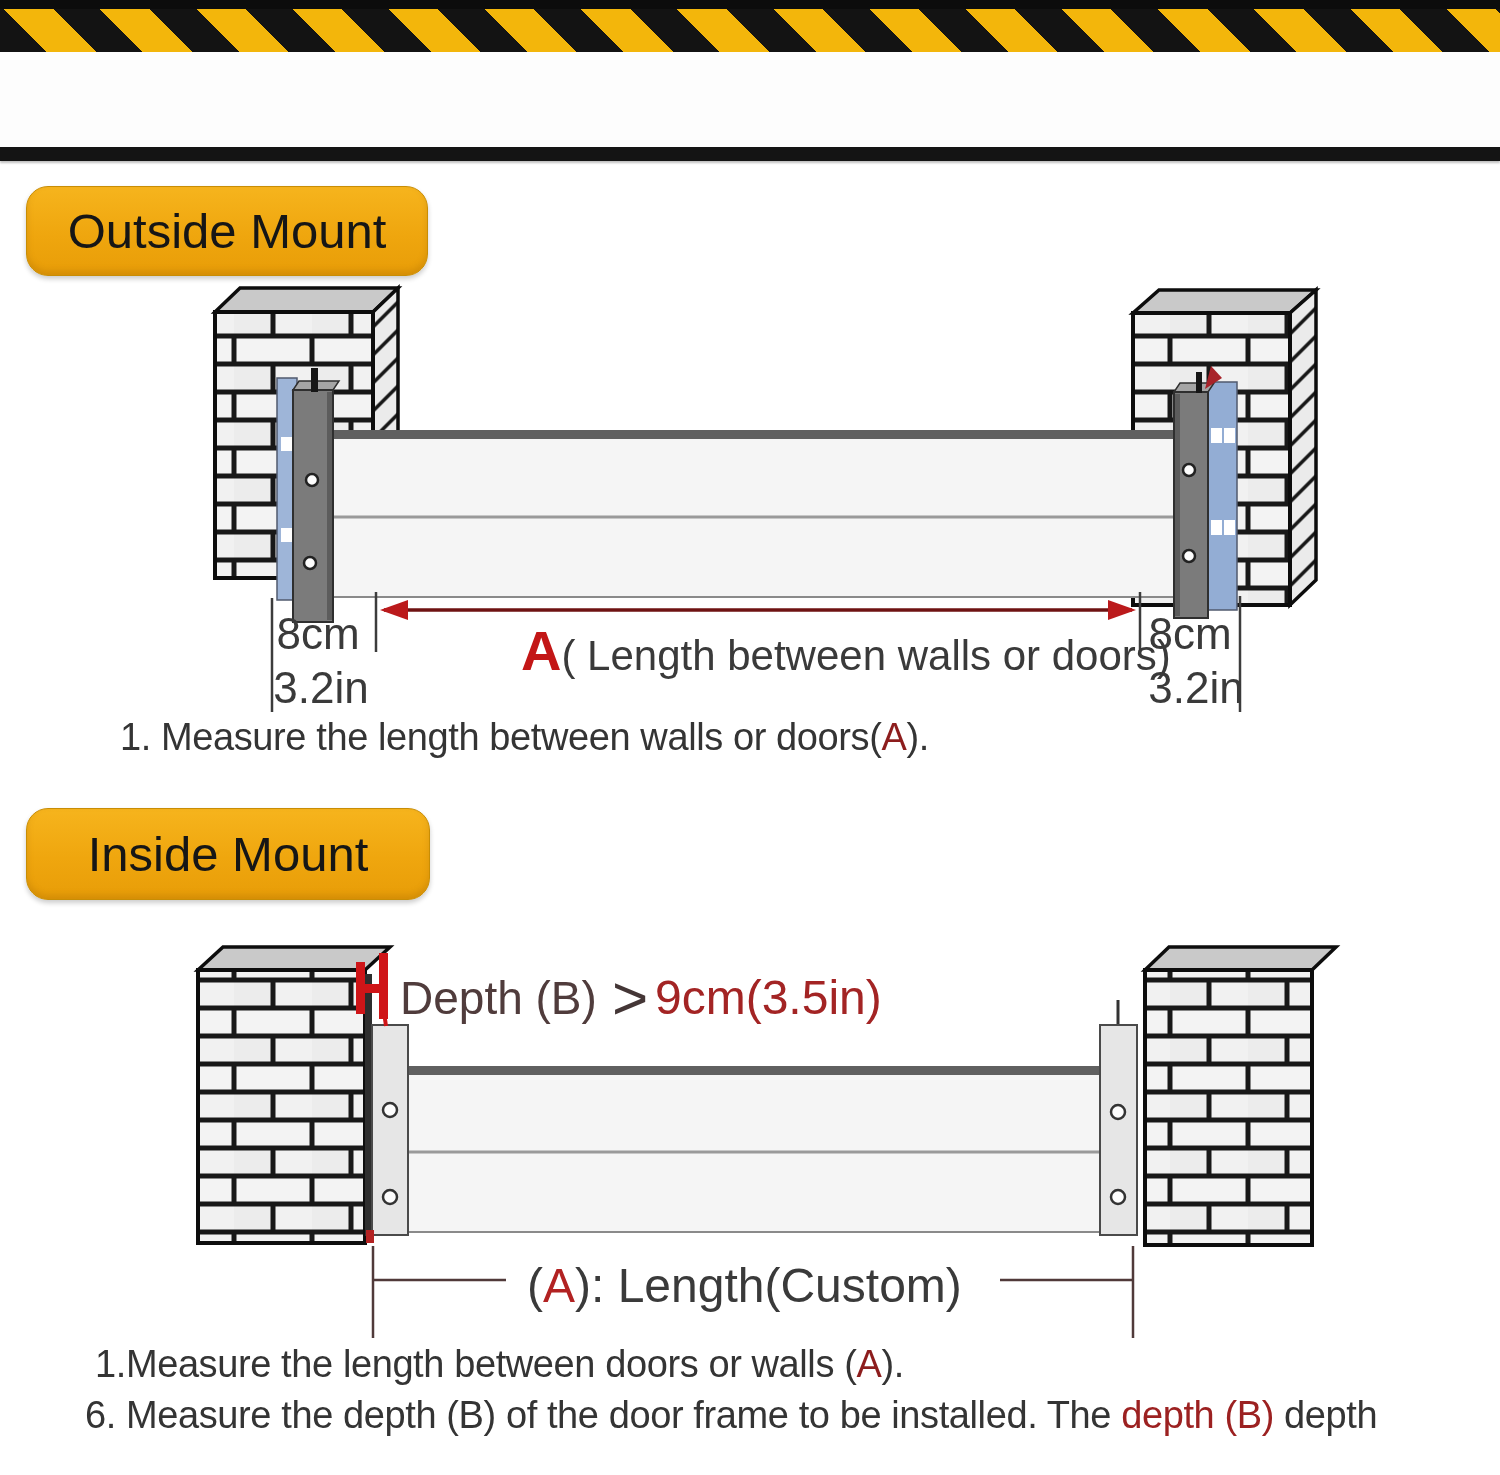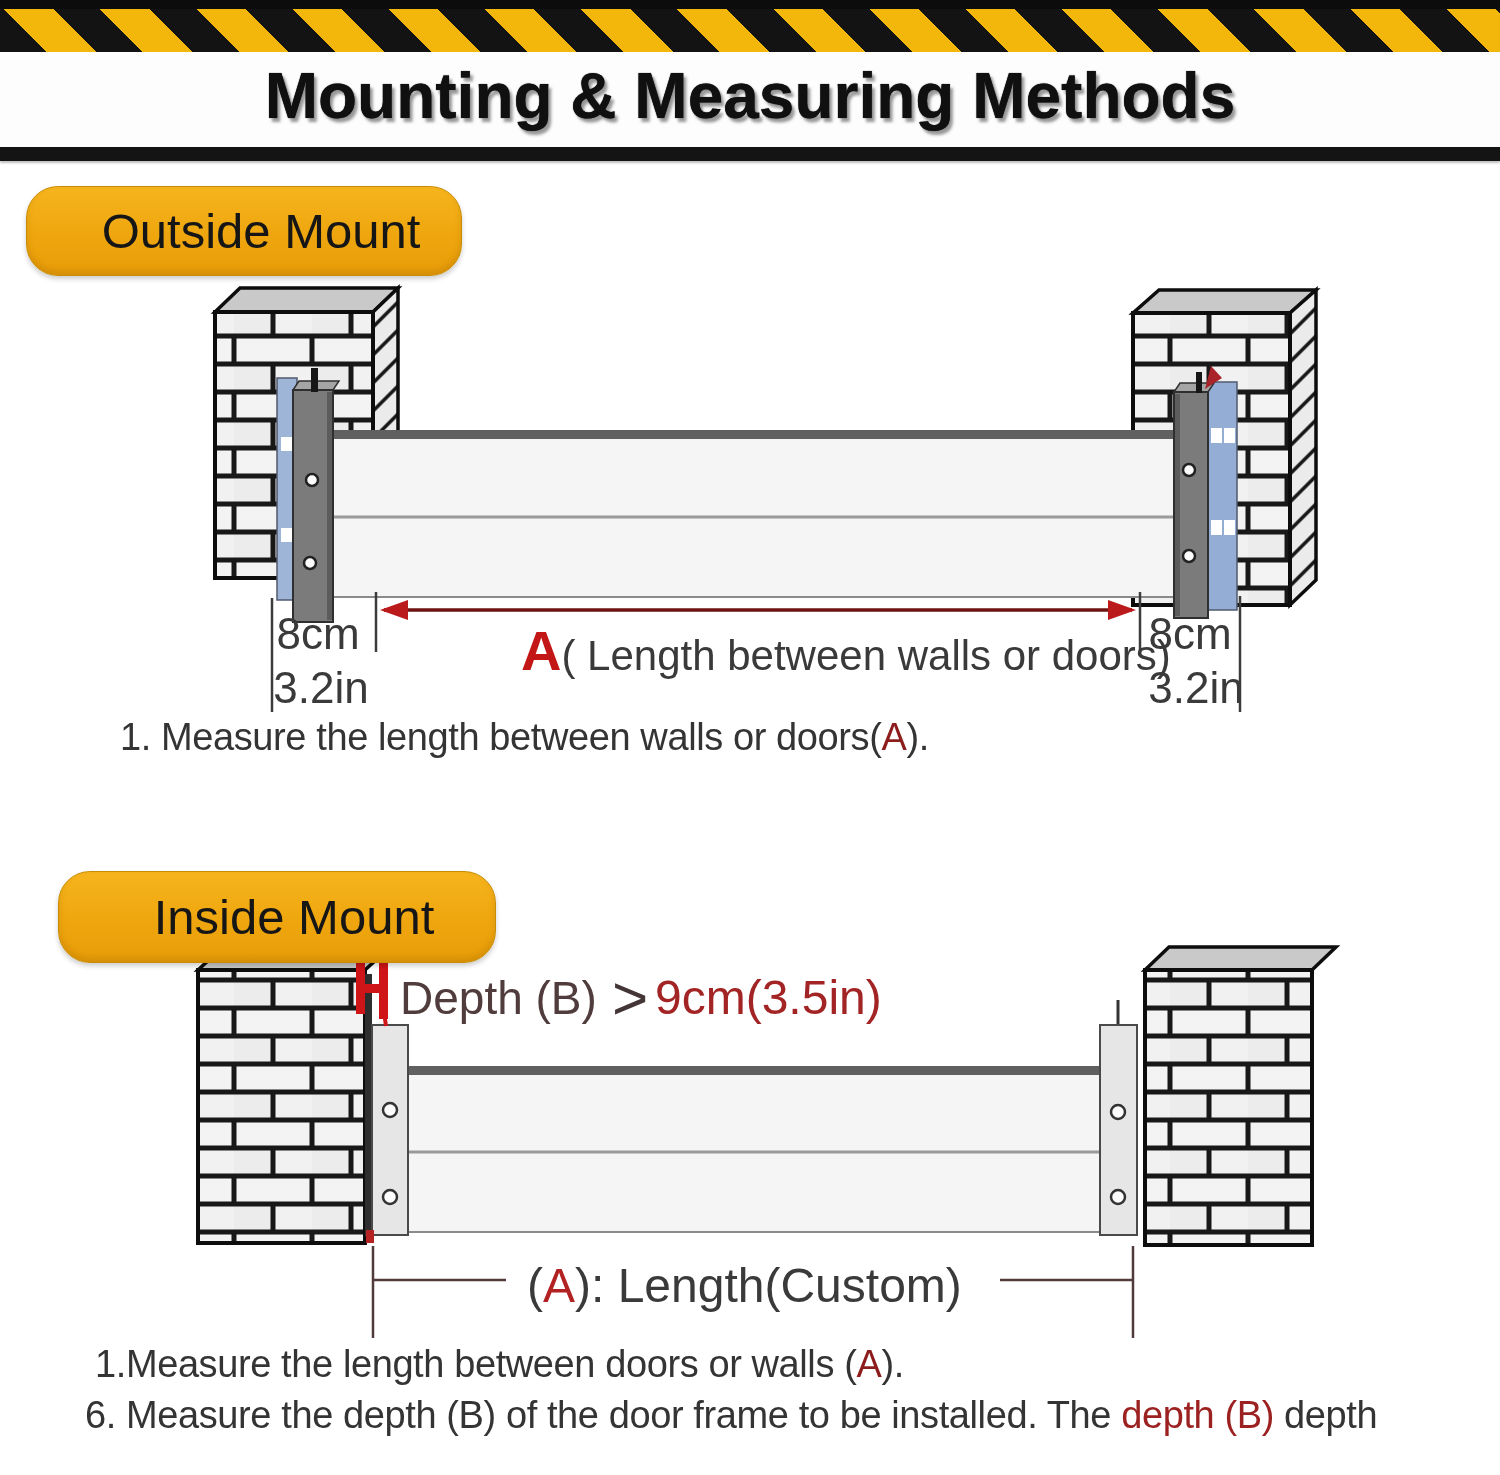--- a/index.html
+++ b/index.html
@@ -11,27 +11,27 @@
           linear-gradient(#0c0c0c,#0c0c0c) top/100% 9px no-repeat,
           repeating-linear-gradient(45deg,#131313 0 33px,#f3b60b 33px 68px);
         box-shadow:0 4px 6px rgba(0,0,0,.35);}
   .title-band{position:absolute;left:0;top:52px;width:1500px;height:96px;background:#fdfdfd;}
   .page-title{position:absolute;left:0;top:46px;width:1500px;height:100px;line-height:100px;
         text-align:center;font-size:64px;font-weight:700;letter-spacing:0px;color:#101010;
         text-shadow:3px 4px 3px rgba(70,70,70,.55), 0 0 1px #000;white-space:nowrap;}
   .title-bar{position:absolute;left:0;top:147px;width:1500px;height:14px;background:#141414;
         box-shadow:0 2px 2px rgba(0,0,0,.25);}
   
-  .pill{position:absolute;left:26px;width:400px;height:88px;border-radius:32px;
+  .pill{position:absolute;left:26px;width:400px;height:88px;border-radius:22px;
         background:linear-gradient(180deg,#f6b41d 0%,#efa60e 55%,#e89d08 100%);
         border:1px solid #c88d05;box-shadow:0 3px 5px rgba(0,0,0,.2), inset 0 -4px 6px rgba(150,95,0,.25);
         display:flex;align-items:center;justify-content:center;
-        font-size:49px;font-weight:500;color:#161616;white-space:nowrap;padding-left:34px;}
+        font-size:49px;font-weight:500;color:#161616;white-space:nowrap;}
   #outside-label{top:186px;}
-  #inside-label{top:871px;width:402px;height:90px;margin-left:32px;}
+  #inside-label{top:808px;width:402px;height:90px;}
   
   .step{position:absolute;white-space:nowrap;font-size:38px;color:#343434;letter-spacing:-0.4px;}
   .r1{color:#8d1d1d;}
   .r2{color:#9c2121;}
   #ostep1{left:120px;top:716px;text-align:right;}
   #ostep2{left:120px;top:771px;}
   #istep1{left:95px;top:1343px;font-size:38px;}
   #istep2{left:85px;top:1394px;font-size:38px;}
   #istep3{left:62px;top:1430px;font-size:38px;}
   
@@ -176,21 +176,20 @@
         <line x1="1000" y1="1280" x2="1133" y2="1280"></line>
       </g>
       <text x="527" y="1302" font-size="48">
         <tspan fill="#3a3a3a">(</tspan><tspan fill="#b22222">A</tspan><tspan fill="#3a3a3a">): Length(Custom)</tspan>
       </text>
     </g>
   </svg>
 
   <div class="tape"></div>
   <div class="title-band"></div>
-  <div class="page-title">Mounting &amp; Measuring Methods</div>
   <div class="title-bar"></div>
 
   <div class="pill" id="outside-label">Outside Mount</div>
   <div class="pill" id="inside-label">Inside Mount</div>
 
   <div class="step" id="ostep1"><span>1. Measure the length between walls or doors(</span><span class="r1">A</span><span>).</span></div>
 
   <div class="step" id="istep1"><span>1.Measure the length between doors or walls (</span><span class="r1">A</span><span>).</span></div>
   <div class="step" id="istep2"><span>6. Measure the depth (B) of the door frame to be installed. The </span><span class="r2">depth (B)</span><span> depth</span></div>
 

